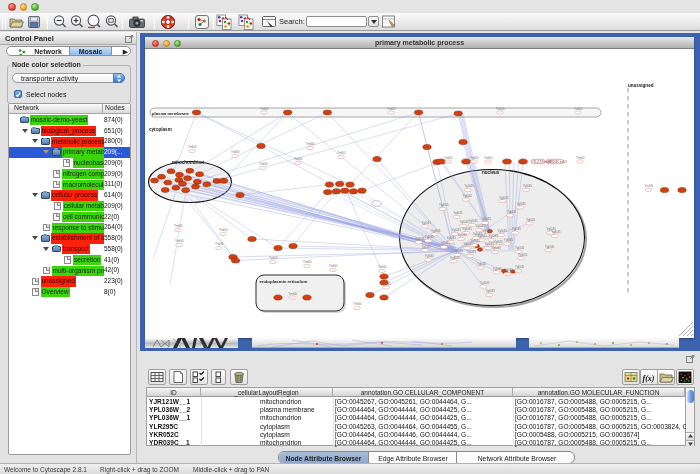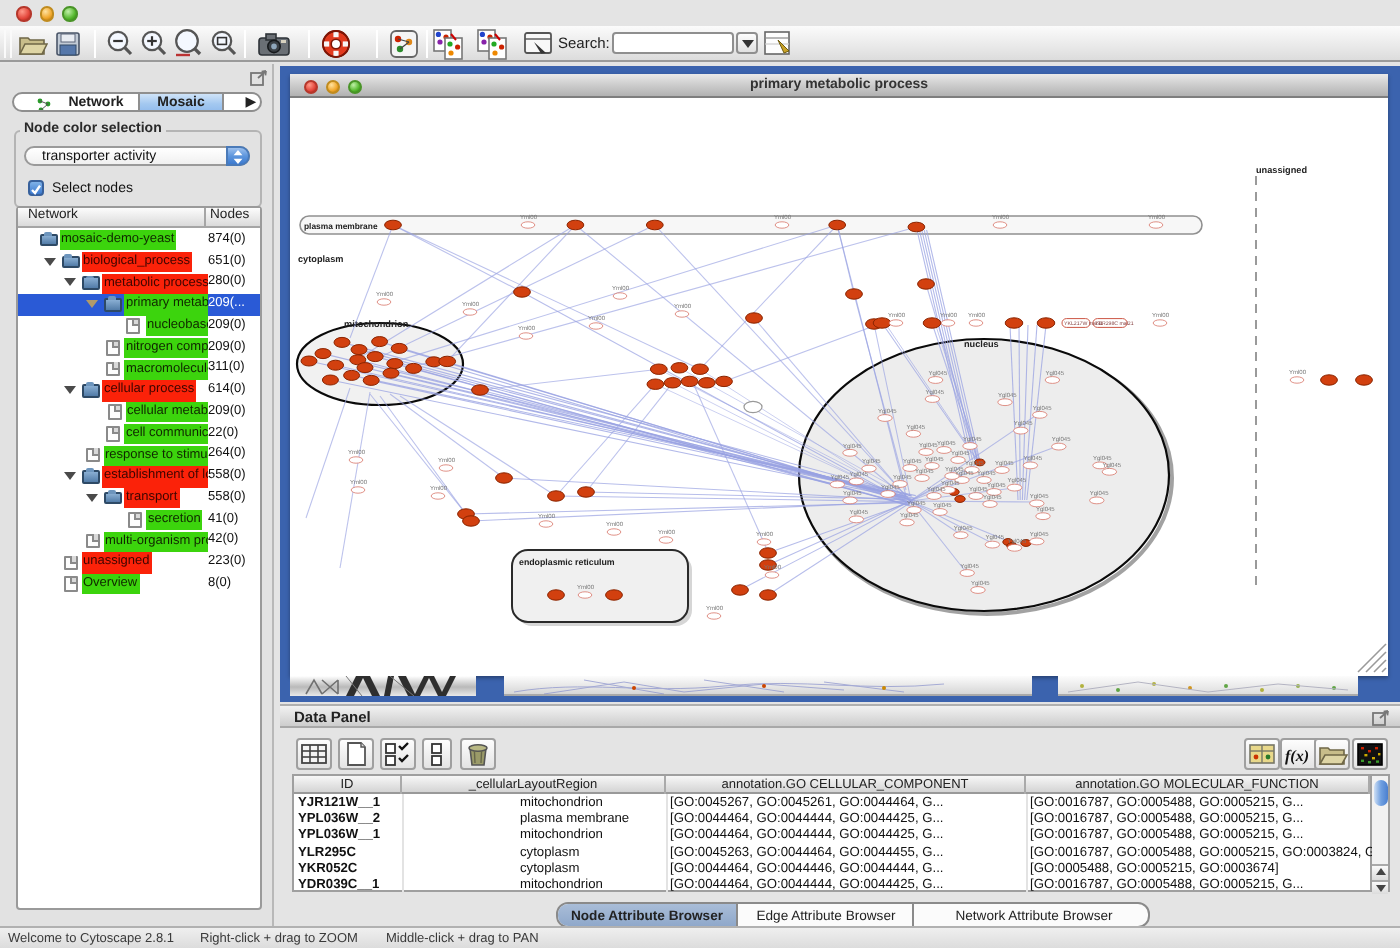--- a/index.html
+++ b/index.html
@@ -166,20 +166,21 @@
       <div class="abs" style="left:368px;top:3px;width:11px;height:11px;background:linear-gradient(#fdfdfd,#e0e0e0);border:1px solid #8f8f8f;border-radius:2px"></div>
       <div class="abs" style="left:370.5px;top:7px;width:0;height:0;border-left:3px solid transparent;border-right:3px solid transparent;border-top:4px solid #333"></div>
       <svg class="ticon" style="left:381px" width="16" height="16" viewBox="0 0 16 16">
         <rect x="1.5" y="2" width="12" height="11" fill="#fdfdfd" stroke="#666" stroke-width="0.8"></rect>
         <line x1="1.5" y1="5" x2="13.5" y2="5" stroke="#888" stroke-width="0.6"></line>
         <line x1="1.5" y1="8" x2="13.5" y2="8" stroke="#ccc" stroke-width="0.6"></line>
         <path d="M8 6 L13.5 11.5 L11 12.5 Z" fill="#c9a227" stroke="#6d5a10" stroke-width="0.5"></path>
       </svg>
     </div>
     <div class="abs" id="cpanel">
+      <div class="abs" id="cphead">Control Panel</div>
       <svg class="abs" style="left:125px;top:3px" width="9" height="8" viewBox="0 0 9 8">
         <rect x="0.5" y="1.5" width="6" height="6" fill="none" stroke="#777" stroke-width="0.9"></rect>
         <path d="M4 4 L8 0.5 M8 0.5 L5.8 0.8 M8 0.5 L7.7 2.7" stroke="#777" stroke-width="0.9" fill="none"></path>
       </svg>
       <div class="capsule" id="tabs">
         <svg class="abs" style="left:11px;top:1.5px" width="8" height="8" viewBox="0 0 8 8">
           <circle cx="2" cy="1.5" r="1.2" fill="#2a9a2a"></circle>
           <circle cx="6" cy="3" r="1.2" fill="#2a9a2a"></circle>
           <circle cx="2.5" cy="6" r="1.2" fill="#2a9a2a"></circle>
           <line x1="2" y1="1.5" x2="6" y2="3" stroke="#555" stroke-width="0.5"></line>
@@ -677,21 +678,20 @@
             <circle cx="102" cy="7" r="1" fill="#a8a820"></circle>
             <circle cx="120" cy="5" r="1" fill="#88a830"></circle>
             <circle cx="138" cy="6" r="1" fill="#4a9a2a"></circle>
             <path d="M5 8 L40 3 L75 8 L110 4 L145 7" stroke="#aab" stroke-width="0.5" fill="none"></path>
           </g>
           <line x1="0" y1="9.5" x2="150" y2="9.5" stroke="#9a9a9a" stroke-width="0.7"></line>
         </svg>
       </div>
     </div>
     <div class="abs" id="dpanel">
-      <div class="abs" id="dphead">Data Panel</div>
       <svg class="abs" style="left:546px;top:4px" width="9" height="8" viewBox="0 0 9 8">
         <rect x="0.5" y="1.5" width="6" height="6" fill="none" stroke="#777" stroke-width="0.9"></rect>
         <path d="M4 4 L8 0.5 M8 0.5 L5.8 0.8 M8 0.5 L7.7 2.7" stroke="#777" stroke-width="0.9" fill="none"></path>
       </svg>
       <div class="dbtn" style="left:7.5px;width:18px">
         <svg width="16" height="14" viewBox="0 0 16 14">
           <rect x="2" y="2.5" width="12" height="9" fill="#f4f4f4" stroke="#444" stroke-width="0.9"></rect>
           <line x1="2" y1="5.5" x2="14" y2="5.5" stroke="#444" stroke-width="0.8"></line>
           <line x1="2" y1="8.5" x2="14" y2="8.5" stroke="#444" stroke-width="0.8"></line>
           <line x1="6" y1="2.5" x2="6" y2="11.5" stroke="#444" stroke-width="0.8"></line>

